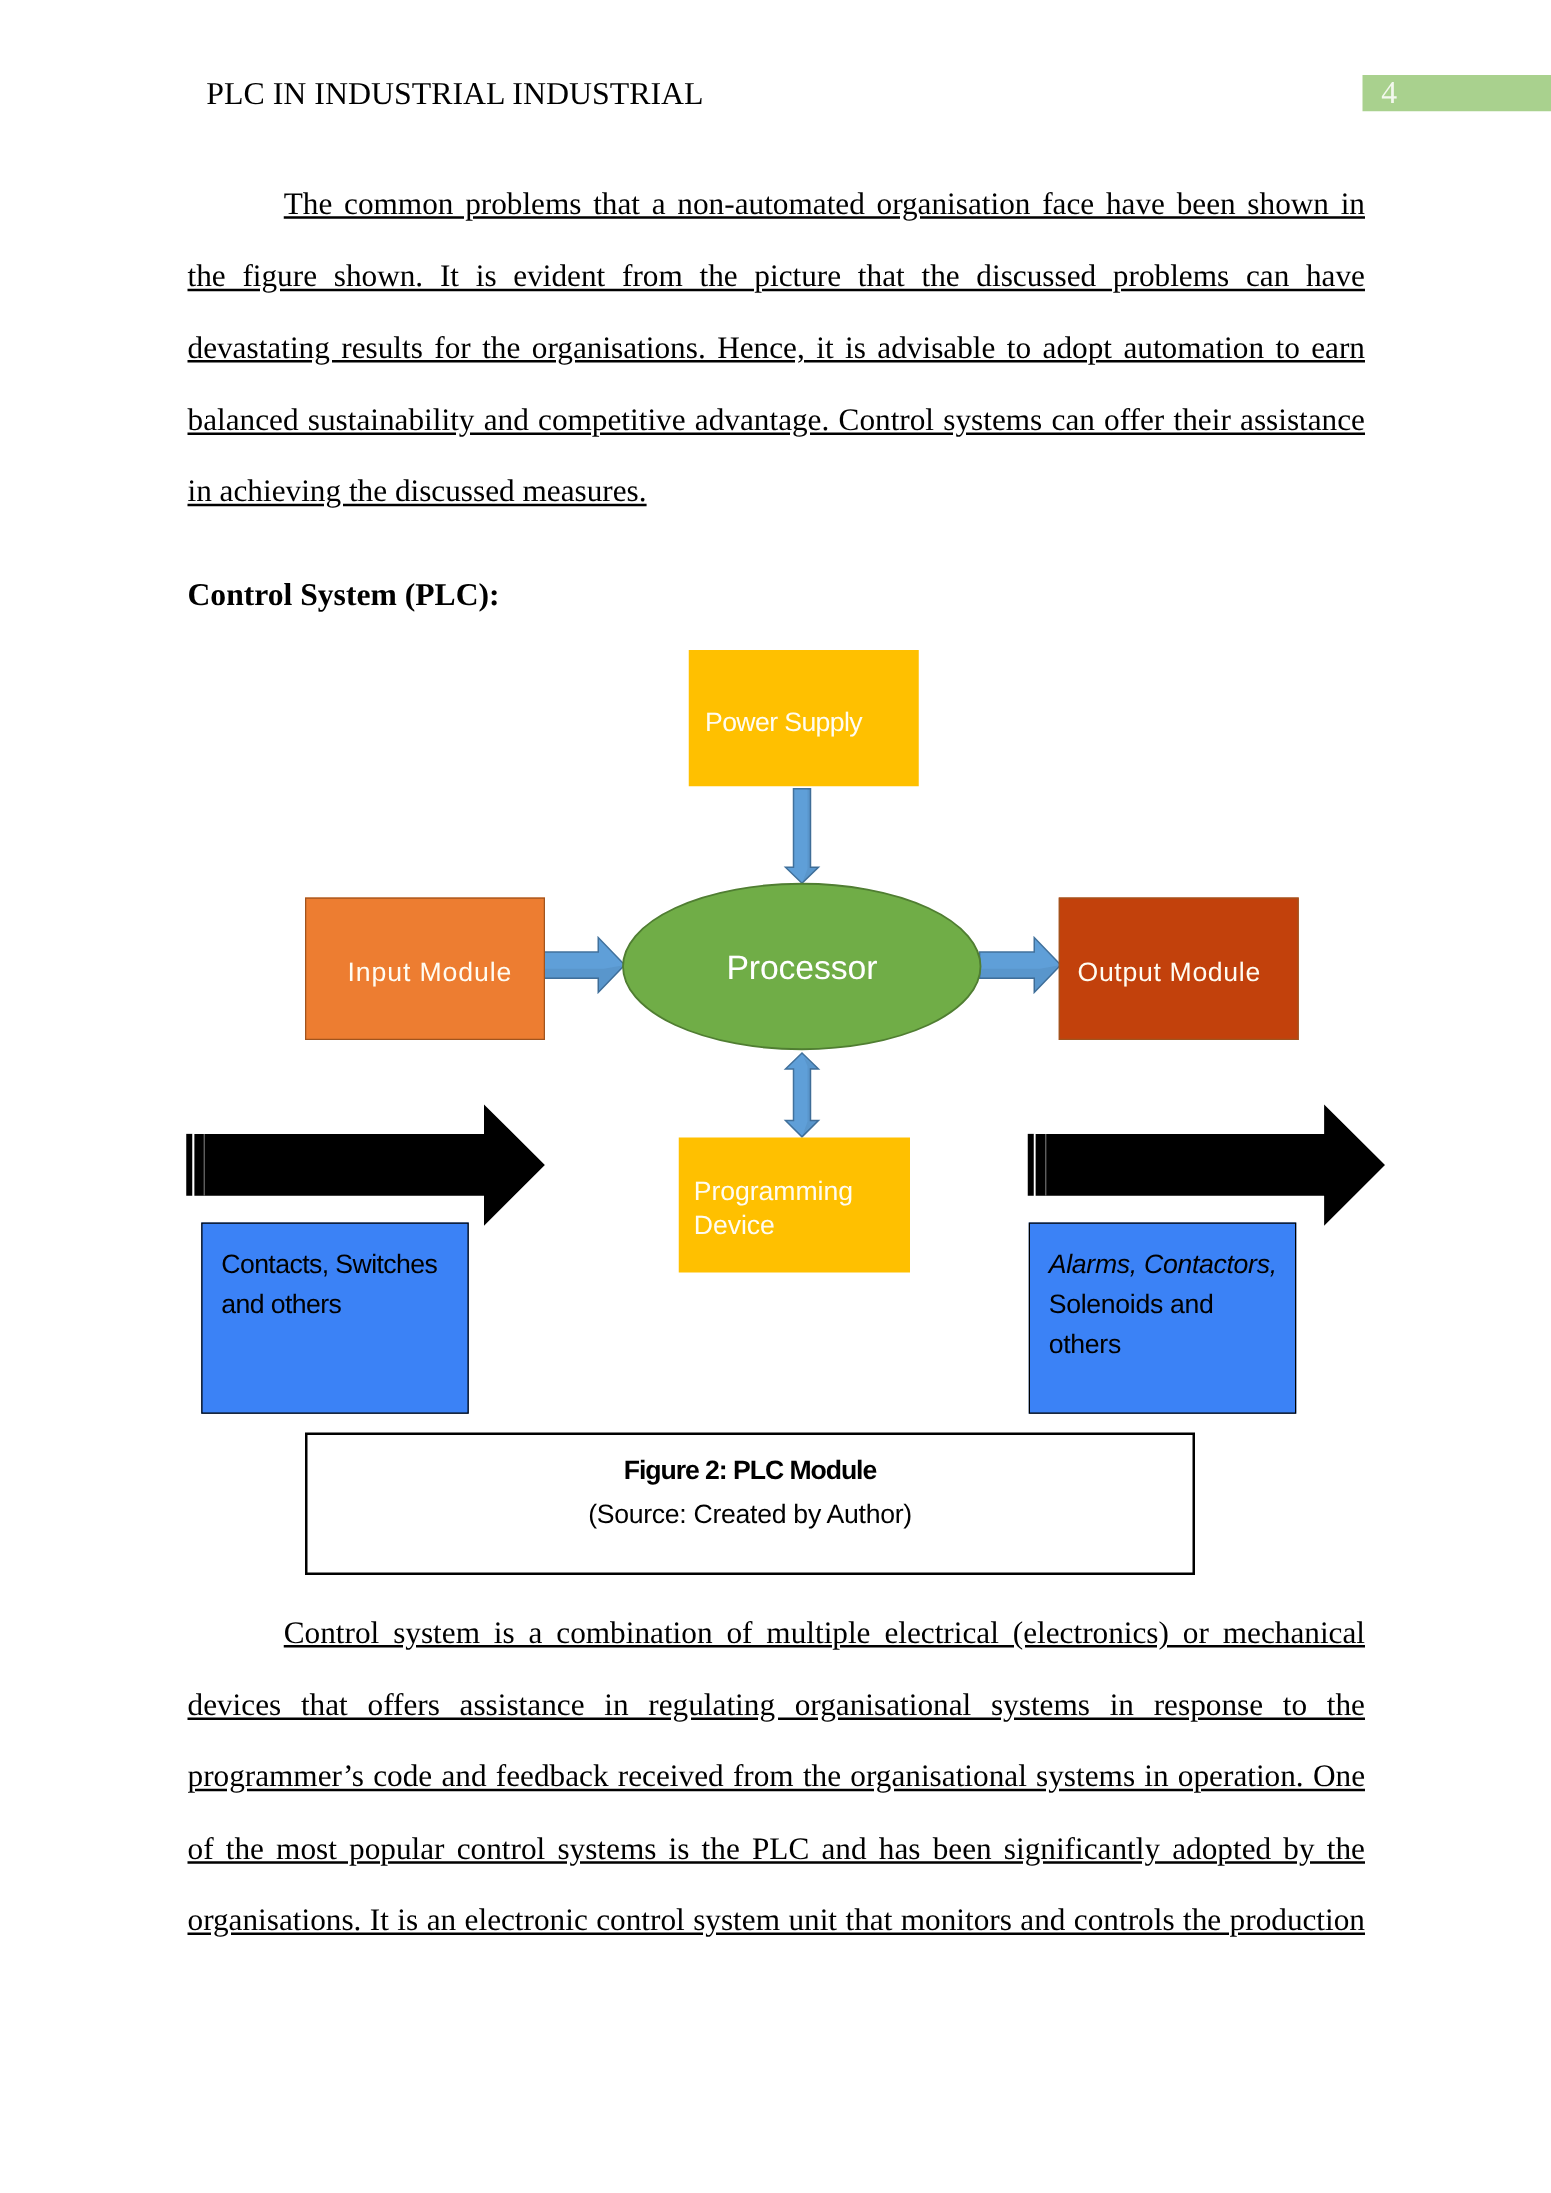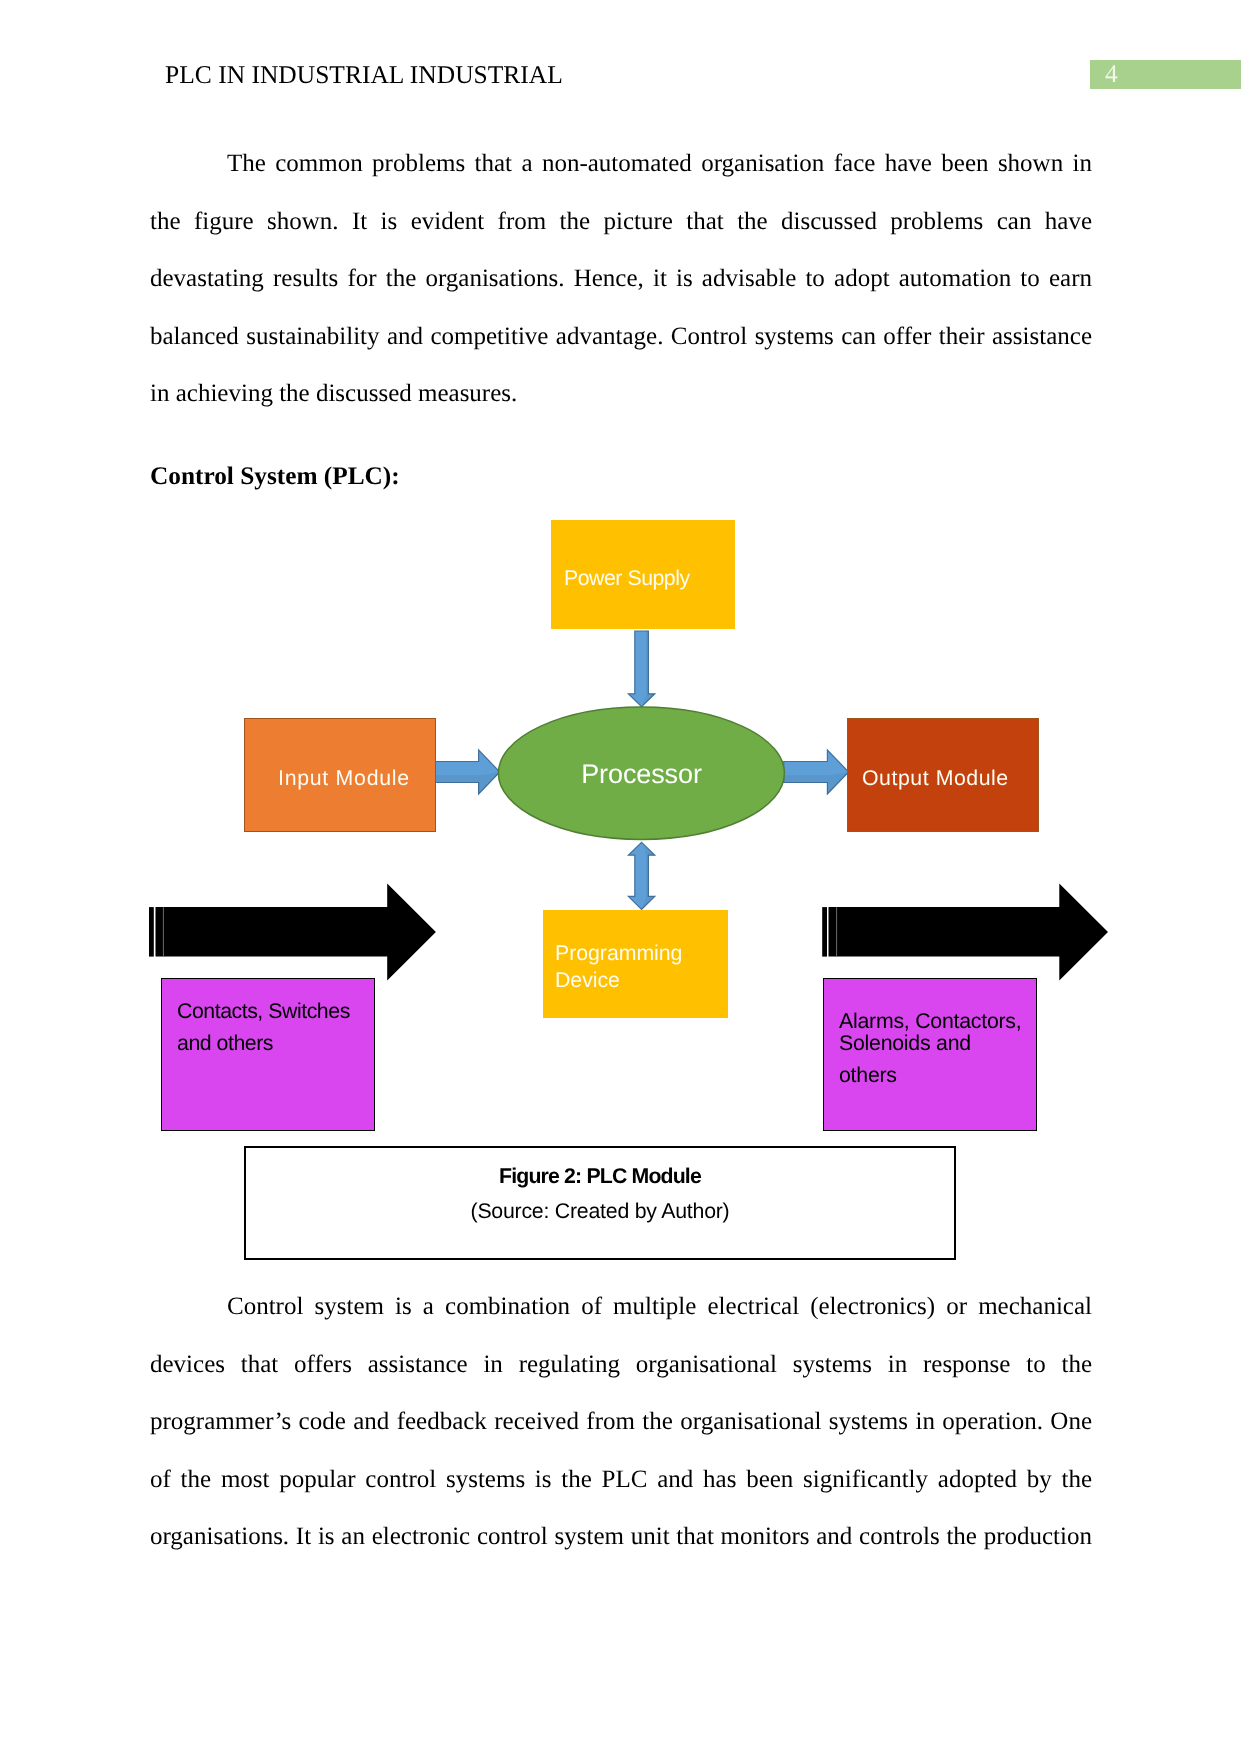--- a/index.html
+++ b/index.html
@@ -9,34 +9,34 @@
   .page{position:absolute;left:0;top:0;width:1241px;height:1754px;background:#fff;filter:opacity(1);}
 
   
   .hdr-title{position:absolute;left:165px;top:60px;font-size:25.5px;line-height:30px;
              color:#000;white-space:nowrap;}
   .pg-badge{position:absolute;left:1090px;top:60px;width:152px;height:29px;background:#A9D18E;}
   .pg-num{position:absolute;left:1105px;top:59px;width:40px;font-size:25.4px;line-height:30px;
           color:#F3F8EE;text-align:left;}
 
   
-  .para{position:absolute;left:150px;width:942px;font-size:25px;line-height:57.5px;color:#000;}
+  .para{position:absolute;left:150px;width:942px;font-size:25px;line-height:57.5px;color:#000;text-decoration:underline;}
   .para .ln{text-align:justify;text-align-last:justify;white-space:pre-wrap;}
   .para .ln.last{text-align:right;text-align-last:left;}
   .para .ln.first{text-indent:77px;}
   .sec-head{position:absolute;left:150px;font-size:25.3px;line-height:57.4px;font-weight:bold;color:#000;}
 
   
   #diagram{position:absolute;left:0;top:0;width:1105px;height:1754px;border-radius:15px;}
   .dsvg{position:absolute;left:0;top:0;}
   .dbox{position:absolute;box-sizing:border-box;display:flex;align-items:center;
         font-family:"Liberation Sans",sans-serif;color:#FFFCF2;font-size:21.3px;
         line-height:26.3px;padding-left:13px;letter-spacing:-0.3px;}
   .dbox.proc{color:#FFFFFF;font-size:27px;padding-left:0;background:none;letter-spacing:-0.1px;}
-  .note{position:absolute;box-sizing:border-box;background:#d946ef;border:1.4px solid #000;
+  .note{position:absolute;box-sizing:border-box;background:#3b82f6;border:1.4px solid #000;
         font-family:"Liberation Sans",sans-serif;color:#000000;font-size:21.3px;
         line-height:21px;letter-spacing:-0.46px;}
   .note span{position:absolute;display:block;white-space:nowrap;}
   .caption{position:absolute;box-sizing:border-box;background:#fff;border:2.2px solid #000;
            font-family:"Liberation Sans",sans-serif;color:#000;text-align:center;
            font-size:21.3px;line-height:21.3px;letter-spacing:-0.23px;}
   .caption > div{position:absolute;left:0;right:0;}
   .caption .cap-title{font-weight:bold;letter-spacing:-0.85px;}
 </style>
 </head>
@@ -103,21 +103,21 @@
     </div>
     <div class="dbox proc" style="left:499px;top:707px;width:285px;height:132px;justify-content:center;padding-top:3px;">
       <span>Processor</span>
     </div>
 
     <div class="note" style="left:161px;top:978px;width:214px;height:153px;letter-spacing:-0.46px;">
       <span style="left:15px;top:22px;">Contacts, Switches</span>
       <span style="left:15px;top:53.8px;">and others</span>
     </div>
     <div class="note" style="left:823px;top:978px;width:214px;height:153px;letter-spacing:-0.24px;">
-      <span style="left:15px;top:32px;">Alarms, Contactors,</span>
+      <span style="left:15px;top:22px;font-style:italic;">Alarms, Contactors,</span>
       <span style="left:15px;top:53.8px;">Solenoids and</span>
       <span style="left:15px;top:85.6px;">others</span>
     </div>
 
     <div class="caption" style="left:244px;top:1146px;width:712px;height:114px;">
       <div class="cap-title" style="top:18px;">Figure 2: PLC Module</div>
       <div style="top:53px;">(Source: Created by Author)</div>
     </div>
 
   </div>

